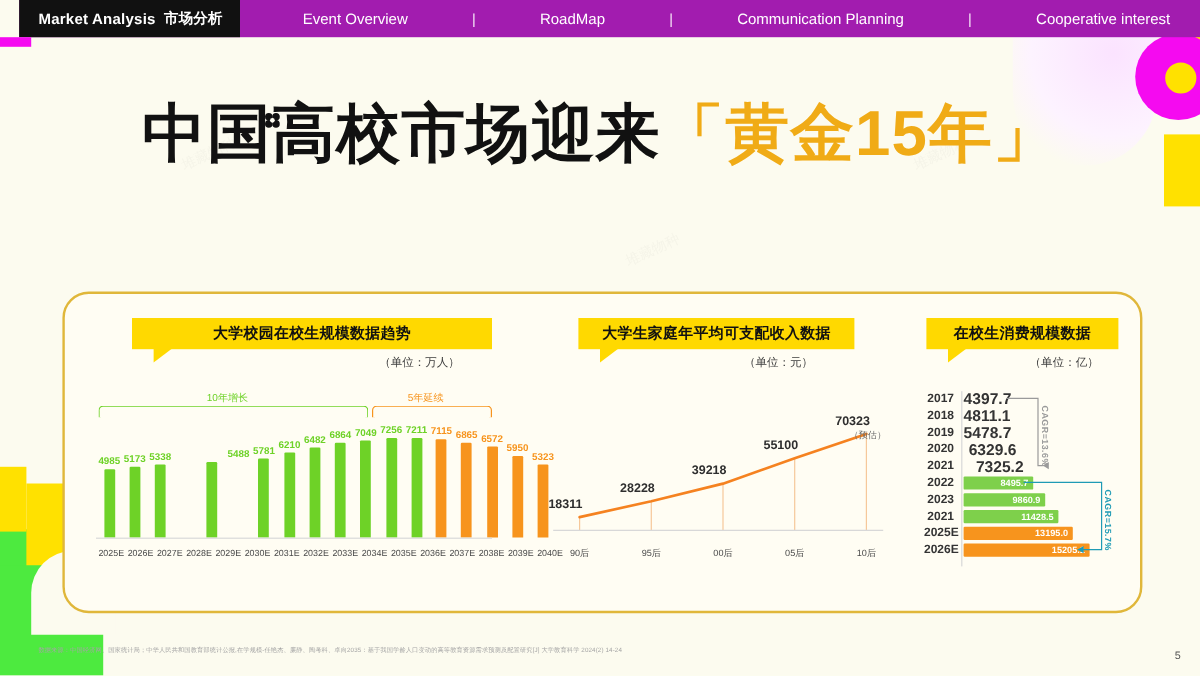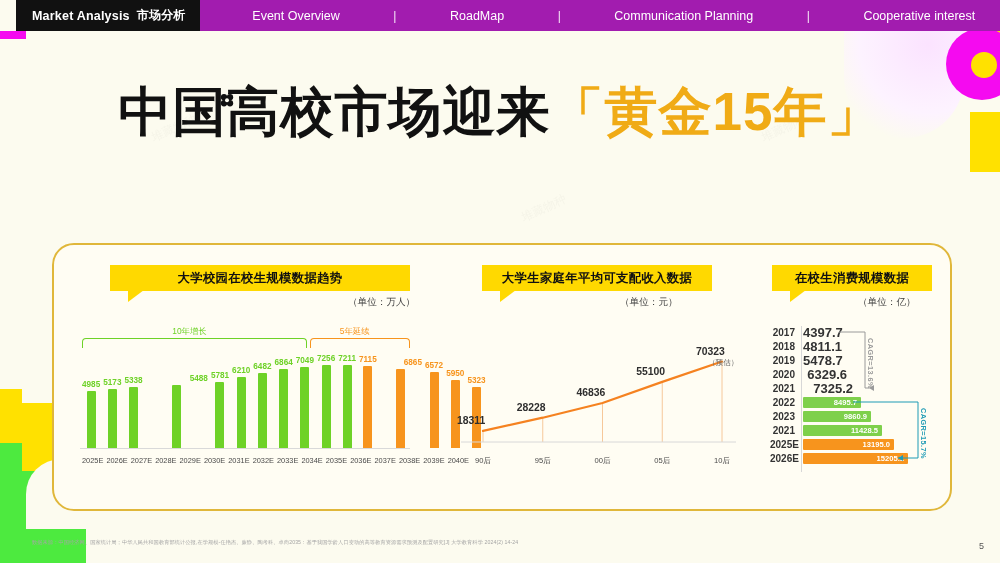--- a/index.html
+++ b/index.html
@@ -143,21 +143,21 @@
   <div class="h1">
     <span>中国高校市场迎来</span><span class="bracket">「</span><span class="gold">黄金15年</span><span class="bracket">」</span>
   </div>
 </div>
 
 <div class="card"></div>
 
 <div class="banner" style="left:110px;top:265px;width:300px;height:26px;z-index:20;">
   <span>大学校园在校生规模数据趋势</span>
 </div>
-<div class="unit" style="left:316px;top:296px;z-index:20;margin-left:32px;">（单位：万人）</div>
+<div class="unit" style="left:316px;top:296px;z-index:20;">（单位：万人）</div>
 
 <div class="banner" style="left:482px;top:265px;width:230px;height:26px;z-index:20;">
   <span>大学生家庭年平均可支配收入数据</span>
 </div>
 <div class="unit" style="left:620px;top:296px;z-index:20;">（单位：元）</div>
 
 <div class="banner" style="left:772px;top:265px;width:160px;height:26px;z-index:20;">
   <span>在校生消费规模数据</span>
 </div>
 <div class="unit" style="left:858px;top:296px;z-index:20;">（单位：亿）</div>
@@ -210,21 +210,21 @@
       </div>
       <div class="bcol">
         <div class="bval" style="color: rgb(110, 210, 39);">7211</div>
         <div class="bar" style="height: 83px; background: rgb(110, 210, 39);"></div>
       </div>
       <div class="bcol">
         <div class="bval" style="color: rgb(247, 148, 29);">7115</div>
         <div class="bar" style="height: 82px; background: rgb(247, 148, 29);"></div>
       </div>
       <div class="bcol">
-        <div class="bval" style="color: rgb(247, 148, 29); margin-left: 24px;">6865</div>
+        <div class="bval" style="color: rgb(247, 148, 29);">6865</div>
         <div class="bar" style="height: 79px; background: rgb(247, 148, 29);"></div>
       </div>
       <div class="bcol">
         <div class="bval" style="color: rgb(247, 148, 29);">6572</div>
         <div class="bar" style="height: 76px; background: rgb(247, 148, 29);"></div>
       </div>
       <div class="bcol">
         <div class="bval" style="color: rgb(247, 148, 29);">5950</div>
         <div class="bar" style="height: 68px; background: rgb(247, 148, 29);"></div>
       </div>
@@ -262,21 +262,21 @@
       <line x1="207.25" y1="61.86666666666667" x2="207.25" y2="122" stroke="#f6c89a" stroke-width="1"></line>
       <line x1="267" y1="41.56933333333333" x2="267" y2="122" stroke="#f6c89a" stroke-width="1"></line>
       <line x1="6" y1="122" x2="281" y2="122" stroke="#d8d8d8" stroke-width="1"></line>
       <polyline points="28,110.91866666666667 87.75,97.696 147.5,83.04266666666666 207.25,61.86666666666667 267,41.56933333333333" fill="none" stroke="#f58220" stroke-width="2.2" stroke-linejoin="round" stroke-linecap="round"></polyline>
     </svg>
   <div id="c2-overlay">
       <div class="pt-label" style="left: 2px; top: 94.9187px;">18311</div>
       <div class="xlab2" style="left: 28px;">90后</div>
       <div class="pt-label" style="left: 61.75px; top: 81.696px;">28228</div>
       <div class="xlab2" style="left: 87.75px;">95后</div>
-      <div class="pt-label" style="left: 121.5px; top: 67.0427px;">46836</div>
+      <div class="pt-label" style="left: 121.5px; top: 67.0427px;">39218</div>
       <div class="xlab2" style="left: 147.5px;">00后</div>
       <div class="pt-label" style="left: 181.25px; top: 45.8667px;">55100</div>
       <div class="xlab2" style="left: 207.25px;">05后</div>
       <div class="pt-label" style="left: 241px; top: 25.5693px;">70323</div>
       <div class="pt-sub" style="left: 253px; top: 37.5693px;">（预估）</div>
       <div class="xlab2" style="left: 267px;">10后</div>
     </div>
 </div>
 
 <div class="c3">

